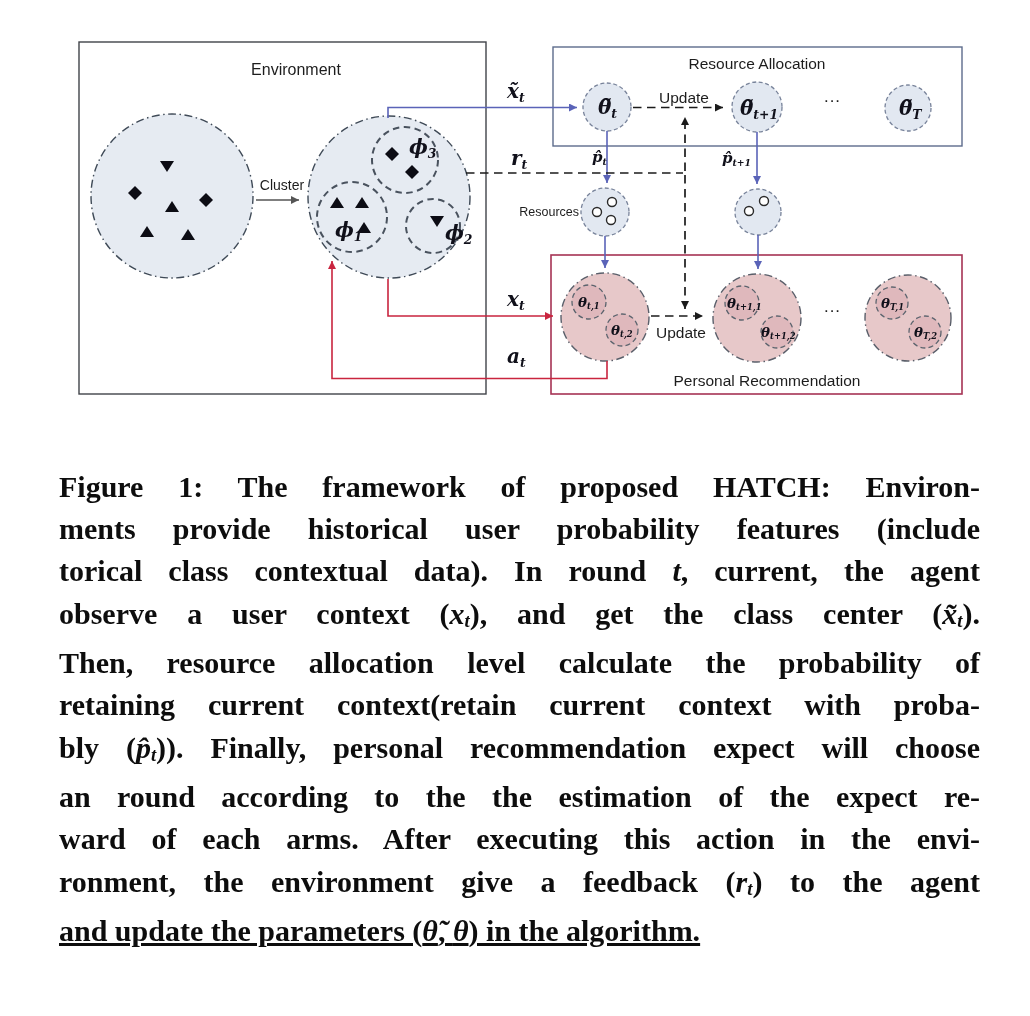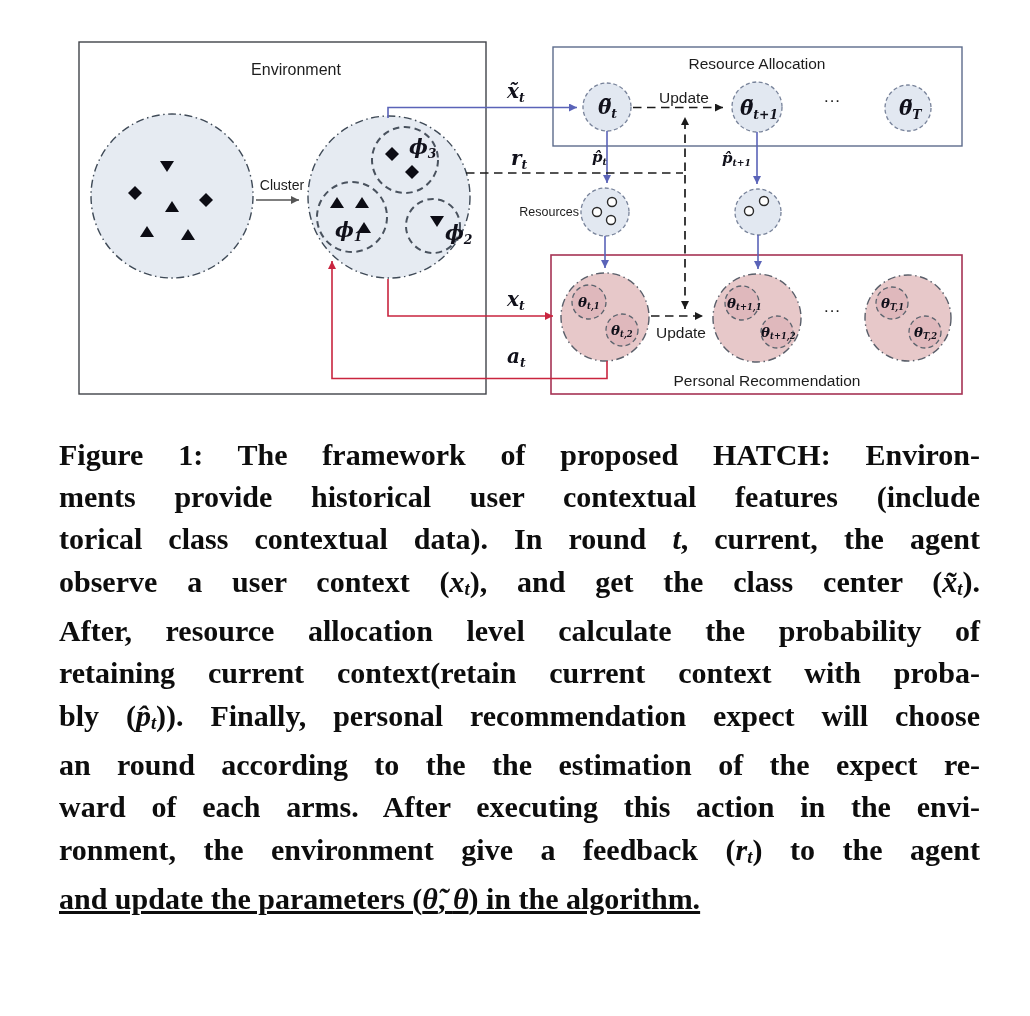--- a/index.html
+++ b/index.html
@@ -26,21 +26,21 @@
   .line-blue{fill:none;stroke:#5a63b8;stroke-width:1.6;}
   .line-red{fill:none;stroke:#c9253f;stroke-width:1.6;}
   .line-dashed{fill:none;stroke:#1b1b1b;stroke-width:1.7;stroke-dasharray:8.5 5.5;}
   .line-gray{fill:none;stroke:#555555;stroke-width:1.5;}
 
   
   .slabel{font-family:"Liberation Sans","DejaVu Sans",sans-serif;fill:#1d1d1d;}
   .mlabel{font-family:"DejaVu Serif","Liberation Serif",serif;font-style:italic;font-weight:bold;fill:#10101a;}
 
   
-  #caption{position:absolute;left:59px;top:434px;width:921px;
+  #caption{position:absolute;left:59px;top:466px;width:921px;
     font-family:"Liberation Serif","DejaVu Serif",serif;font-weight:bold;
     font-size:30px;line-height:42.2px;color:#0d0d0d;}
   .cap-line{text-align:justify;text-align-last:justify;}
   .cap-line.last{text-align-last:left;text-decoration:underline;}
   .seg-r{font-style:normal;}
   .seg-i{font-style:italic;}
   .seg-s{font-style:italic;font-size:0.62em;vertical-align:-0.18em;}
 </style>
 </head>
 <body>
@@ -151,23 +151,23 @@
       <text x="881" y="308" font-size="13.5" class="mlabel"><tspan>θ</tspan><tspan font-size="8.4" dy="2.4">T,1</tspan></text>
       <text x="914" y="337" font-size="13.5" class="mlabel"><tspan>θ</tspan><tspan font-size="8.4" dy="2.4">T,2</tspan></text>
       <text x="335" y="237" font-size="20" class="mlabel"><tspan>ϕ</tspan><tspan font-size="12.4" dy="3.6">1</tspan></text>
       <text x="445" y="240" font-size="20" class="mlabel"><tspan>ϕ</tspan><tspan font-size="12.4" dy="3.6">2</tspan></text>
       <text x="409" y="154" font-size="20" class="mlabel"><tspan>ϕ</tspan><tspan font-size="12.4" dy="3.6">3</tspan></text>
     </g>
 </svg>
 
 <div id="caption">
     <div class="cap-line"><span class="seg-r">Figure 1: The framework of proposed HATCH: Environ-</span></div>
-    <div class="cap-line"><span class="seg-r">ments provide historical user contextual features (include</span></div>
+    <div class="cap-line"><span class="seg-r">ments provide historical user probability features (include</span></div>
     <div class="cap-line"><span class="seg-r">torical class contextual data). In round </span><span class="seg-i">t</span><span class="seg-r">, current, the agent</span></div>
     <div class="cap-line"><span class="seg-r">observe a user context (</span><span class="seg-i">x</span><span class="seg-s">t</span><span class="seg-r">), and get the class center (</span><span class="seg-i">x̃</span><span class="seg-s">t</span><span class="seg-r">).</span></div>
-    <div class="cap-line"><span class="seg-r">After, resource allocation level calculate the probability of</span></div>
+    <div class="cap-line"><span class="seg-r">Then, resource allocation level calculate the probability of</span></div>
     <div class="cap-line"><span class="seg-r">retaining current context(retain current context with proba-</span></div>
     <div class="cap-line"><span class="seg-r">bly (</span><span class="seg-i">p̂</span><span class="seg-s">t</span><span class="seg-r">)). Finally, personal recommendation expect will choose</span></div>
     <div class="cap-line"><span class="seg-r">an round according to the the estimation of the expect re-</span></div>
     <div class="cap-line"><span class="seg-r">ward of each arms. After executing this action in the envi-</span></div>
     <div class="cap-line"><span class="seg-r">ronment, the environment give a feedback (</span><span class="seg-i">r</span><span class="seg-s">t</span><span class="seg-r">) to the agent</span></div>
     <div class="cap-line last"><span class="seg-r">and update the parameters (</span><span class="seg-i">θ̃</span><span class="seg-r">, </span><span class="seg-i">θ</span><span class="seg-r">) in the algorithm.</span></div>
   </div>
 
 </body></html>

